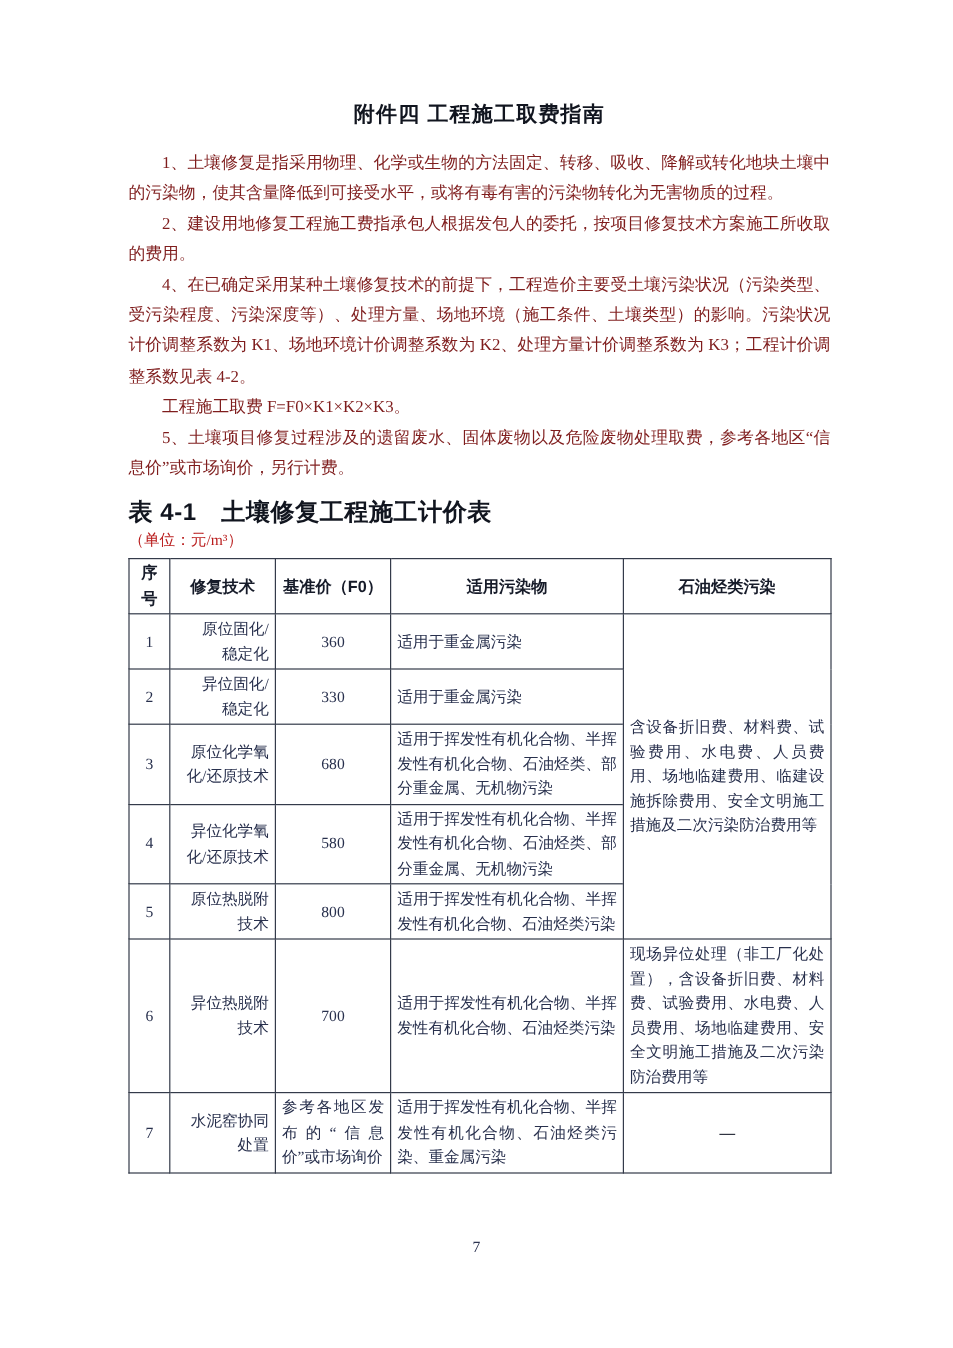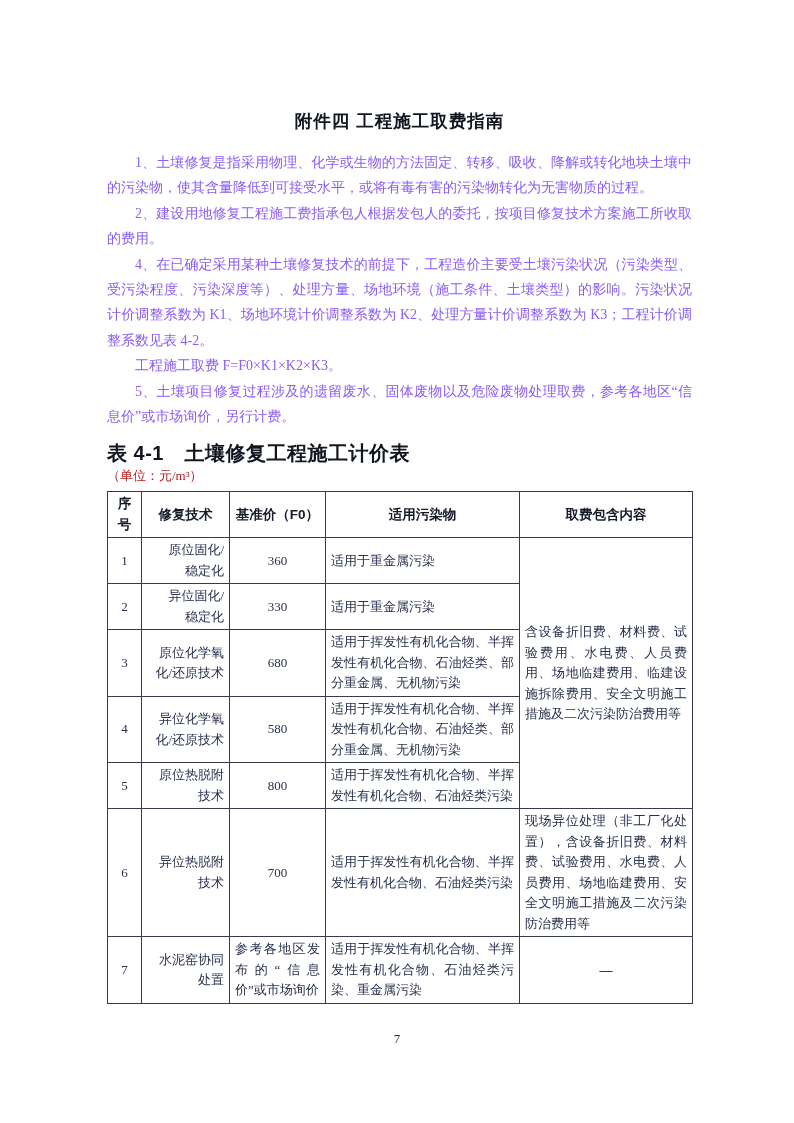--- a/index.html
+++ b/index.html
@@ -16,40 +16,40 @@
     color: #28304d;
   }
   .page {
     position: absolute;
     inset: 0;
     background: #ffffff;
   }
   .content {
     position: absolute;
     left: 107px;
-    top: 108px;
+    top: 82px;
     width: 585px;
   }
   .doc-title {
     font-family: "Liberation Sans", "DejaVu Sans", sans-serif;
     font-weight: bold;
     font-size: 17.5px;
     line-height: 26px;
     letter-spacing: 1px;
     text-align: center;
     color: #11151f;
     margin: 0 0 16px 0;
   }
   .para {
     margin: 0;
     font-size: 14px;
     line-height: 25.4px;
     text-align: justify;
     text-indent: 2em;
-    color: #8b5cf6;
+    color: #7f1d1d;
   }
   .table-caption {
     font-family: Liberation Sans, sans-serif;
     font-weight: bold;
     font-size: 20px;
     line-height: 18px;
     text-align: left;
     color: #11151f;
     margin-top: 15px;
     letter-spacing: 0.5px;
@@ -133,21 +133,21 @@
         <col style="width:96px">
         <col style="width:194px">
         <col style="width:173px">
       </colgroup>
       <thead>
         <tr>
           <th>序号</th>
           <th>修复技术</th>
           <th>基准价（F0）</th>
           <th>适用污染物</th>
-          <th>取费包含内容</th>
+          <th>石油烃类污染</th>
         </tr>
       </thead>
       <tbody>
         <tr class="row-h1">
           <td class="cell-center">1</td>
           <td class="cell-tech">原位固化/
 稳定化</td>
           <td class="cell-center">360</td>
           <td class="cell-justify">适用于重金属污染</td>
           <td class="cell-justify" rowspan="5">含设备折旧费、材料费、试验费用、水电费、人员费用、场地临建费用、临建设施拆除费用、安全文明施工措施及二次污染防治费用等</td>

